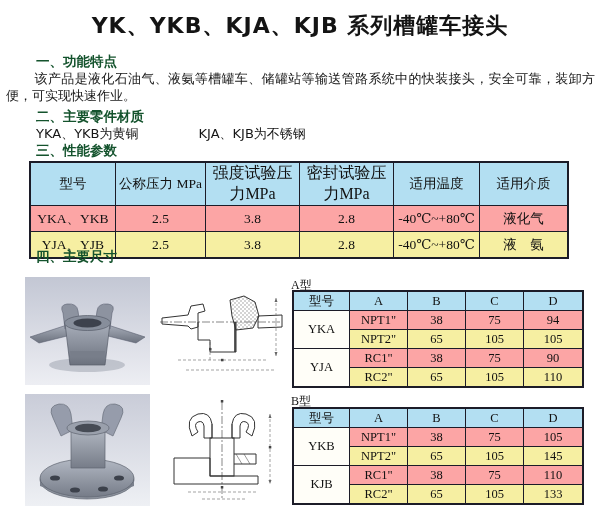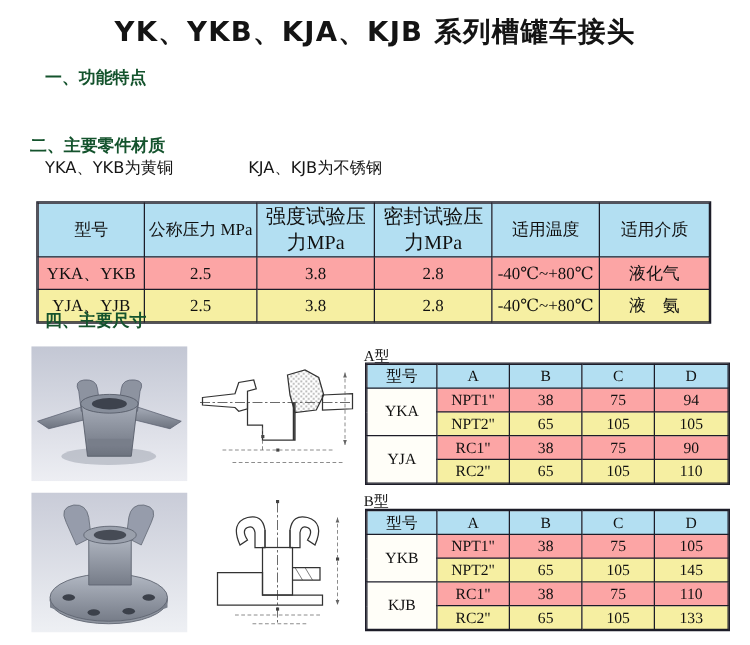--- a/index.html
+++ b/index.html
@@ -33,26 +33,28 @@
   .fig{position:absolute;}
 </style>
 </head>
 <body>
 
 <div id="page">
 
   <div class="title">YK、YKB、KJA、KJB 系列槽罐车接头</div>
 
   <div class="red-head" style="left:36px;top:53px;">一、功能特点</div>
-
-  <div class="red-head" style="left:24px;top:108px;">二、主要零件材质</div>
+  <div class="body-text">该产品是液化石油气、液氨等槽罐车、储罐站等输送管路系统中的快装接头，安全可靠，装卸方便，可实现快速作业。</div>
+
+  <div class="red-head" style="left:36px;top:108px;">二、主要零件材质</div>
   <div class="mat-line">
     <span>YKA、YKB为黄铜</span><span>KJA、KJB为不锈钢</span>
   </div>
 
+  <div class="red-head" style="left:36px;top:142px;">三、性能参数</div>
 
   <table class="perf outer">
     <colgroup>
         <col style="width:85px">
         <col style="width:90px">
         <col style="width:94px">
         <col style="width:94px">
         <col style="width:86px">
         <col style="width:88px">
       </colgroup>

